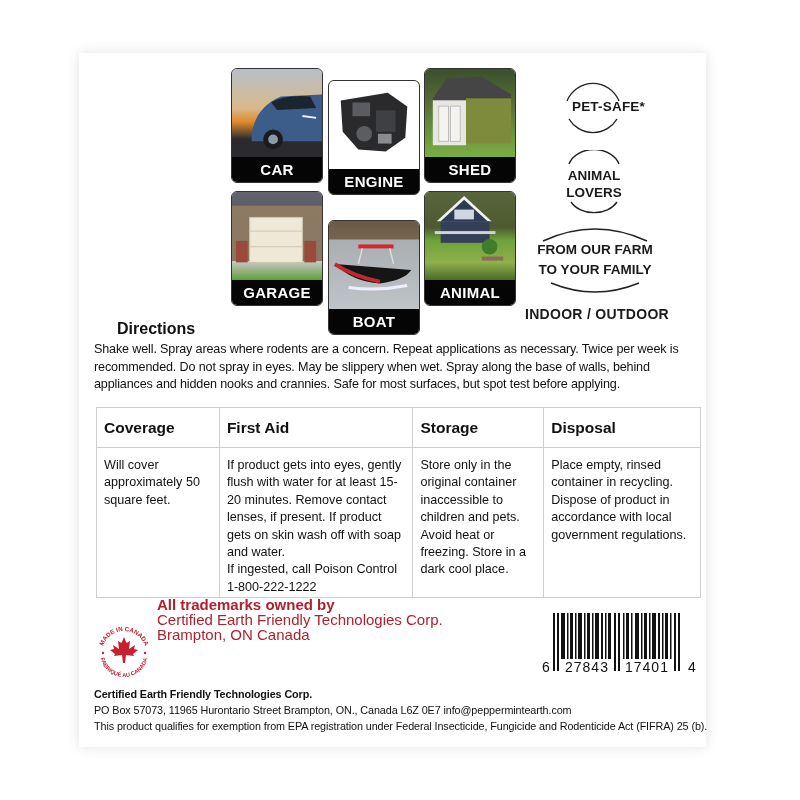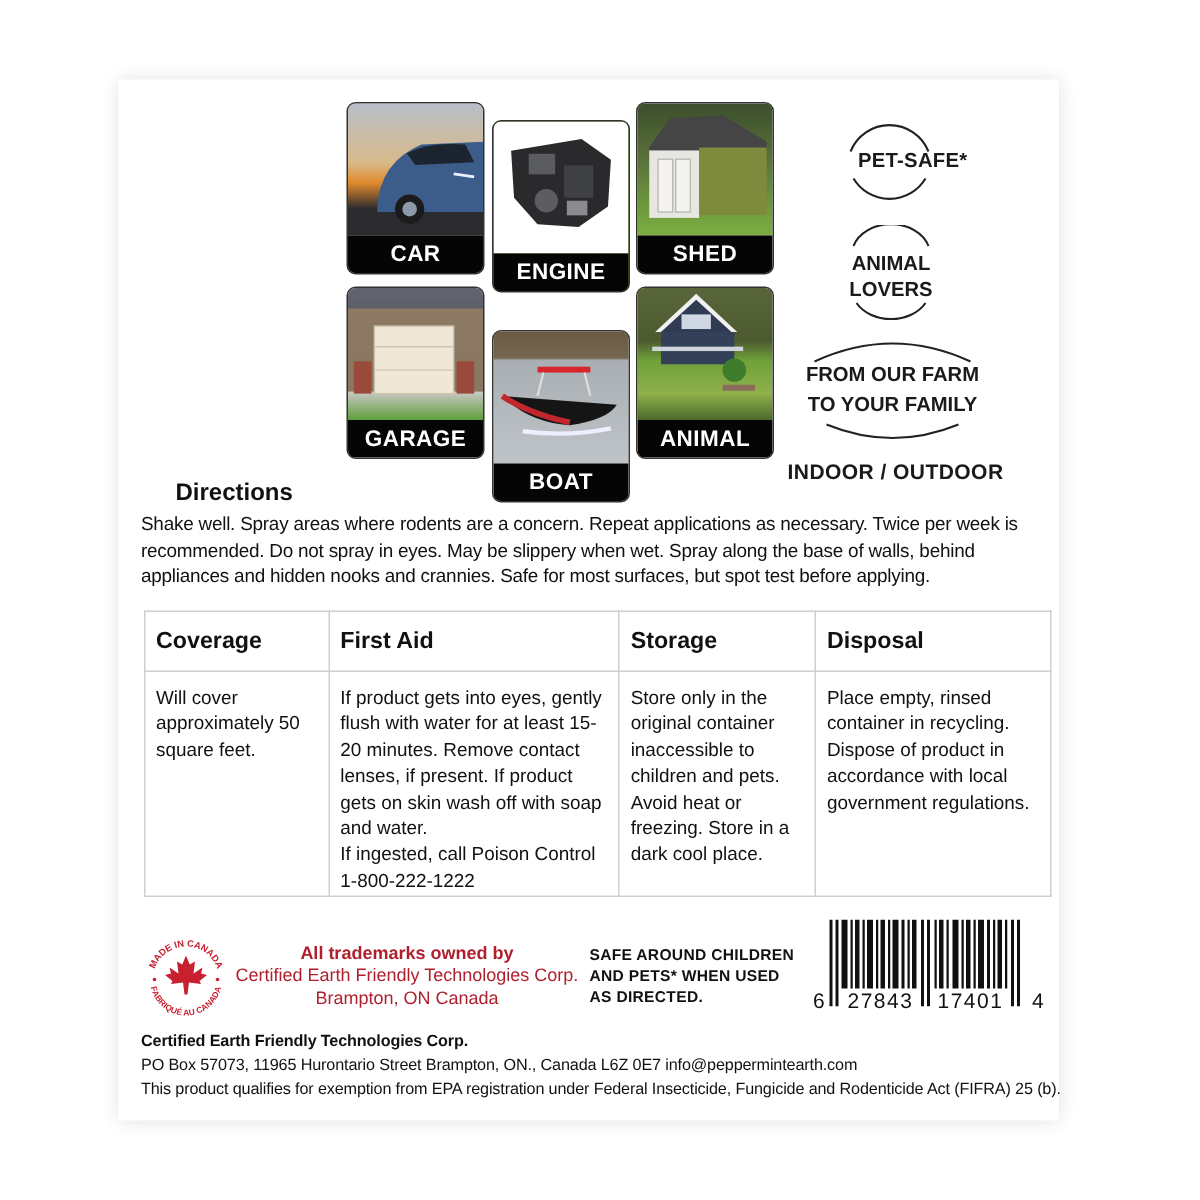--- a/index.html
+++ b/index.html
@@ -14,21 +14,21 @@
                 font-weight:bold; font-size:15px; text-align:center; line-height:25px; letter-spacing:0.3px; }
   
   .badges { position:absolute; left:440px; top:20px; width:180px; }
   .dirs-title { position:absolute; left:15px; top:267px; font-size:16px; font-weight:bold; font-family:"Liberation Sans", sans-serif;margin-left:23px; }
   .dirs-body { position:absolute; left:15px; top:288px; width:610px; font-size:12.6px; line-height:17.5px; font-family:"Liberation Sans Narrow","Liberation Sans", sans-serif; letter-spacing:-0.15px; }
   table.info { position:absolute; left:17px; top:354px; width:605px; border-collapse:collapse; font-size:12.6px; }
   table.info th, table.info td { border:1px solid #cfcfcf; text-align:left; vertical-align:top; }
   table.info th { font-size:15.5px; font-weight:bold; padding:11px 7px 10px 7px; height:18px; }
   table.info td { padding:9px 7px 0 7px; line-height:17.4px; height:140px; }
   .foot-left { position:absolute; left:15px; top:570px; width:60px; height:60px; }
-  .tm { position:absolute; left:78px; top:575px; font-size:12px; line-height:15px; color:#b01f2e;text-align:center; }
+  .tm { position:absolute; left:78px; top:544px; font-size:15px; line-height:15px; color:#b01f2e; }
   .safe { position:absolute; left:314px; top:578px; font-size:10.4px; line-height:14px; font-weight:bold; color:#111; letter-spacing:0.2px; }
   .barcode { position:absolute; left:462px; top:560px; width:160px; height:75px; }
   .corp { position:absolute; left:15px; top:633px; font-size:10.8px; line-height:16px; width:620px; letter-spacing:-0.1px; }
   .corp .name { font-weight:bold; }
 </style>
 </head>
 <body>
 
 <div class="card">
 
@@ -183,25 +183,20 @@
       <circle cx="9" cy="30" r="1.2" fill="#c8202f"></circle>
         <circle cx="51" cy="30" r="1.2" fill="#c8202f"></circle>
     </svg>
   </div>
   <div class="tm">
     <div style="font-weight:bold;">All trademarks owned by</div>
     <div>Certified Earth Friendly Technologies Corp.</div>
     <div>Brampton, ON Canada</div>
   </div>
 
-  <div class="safe">
-    <div>SAFE AROUND CHILDREN</div>
-    <div>AND PETS* WHEN USED</div>
-    <div>AS DIRECTED.</div>
-  </div>
 
   <div class="barcode">
     <svg width="160" height="58" viewBox="0 0 160 58">
       <g fill="#111">
         <rect x="12" y="0" width="2" height="58"></rect>
           <rect x="16" y="0" width="2" height="58"></rect>
         <rect x="20" y="0" width="4" height="46"></rect>
           <rect x="26" y="0" width="1.5" height="46"></rect>
           <rect x="29" y="0" width="3" height="46"></rect>
         <rect x="34" y="0" width="1.5" height="46"></rect>

